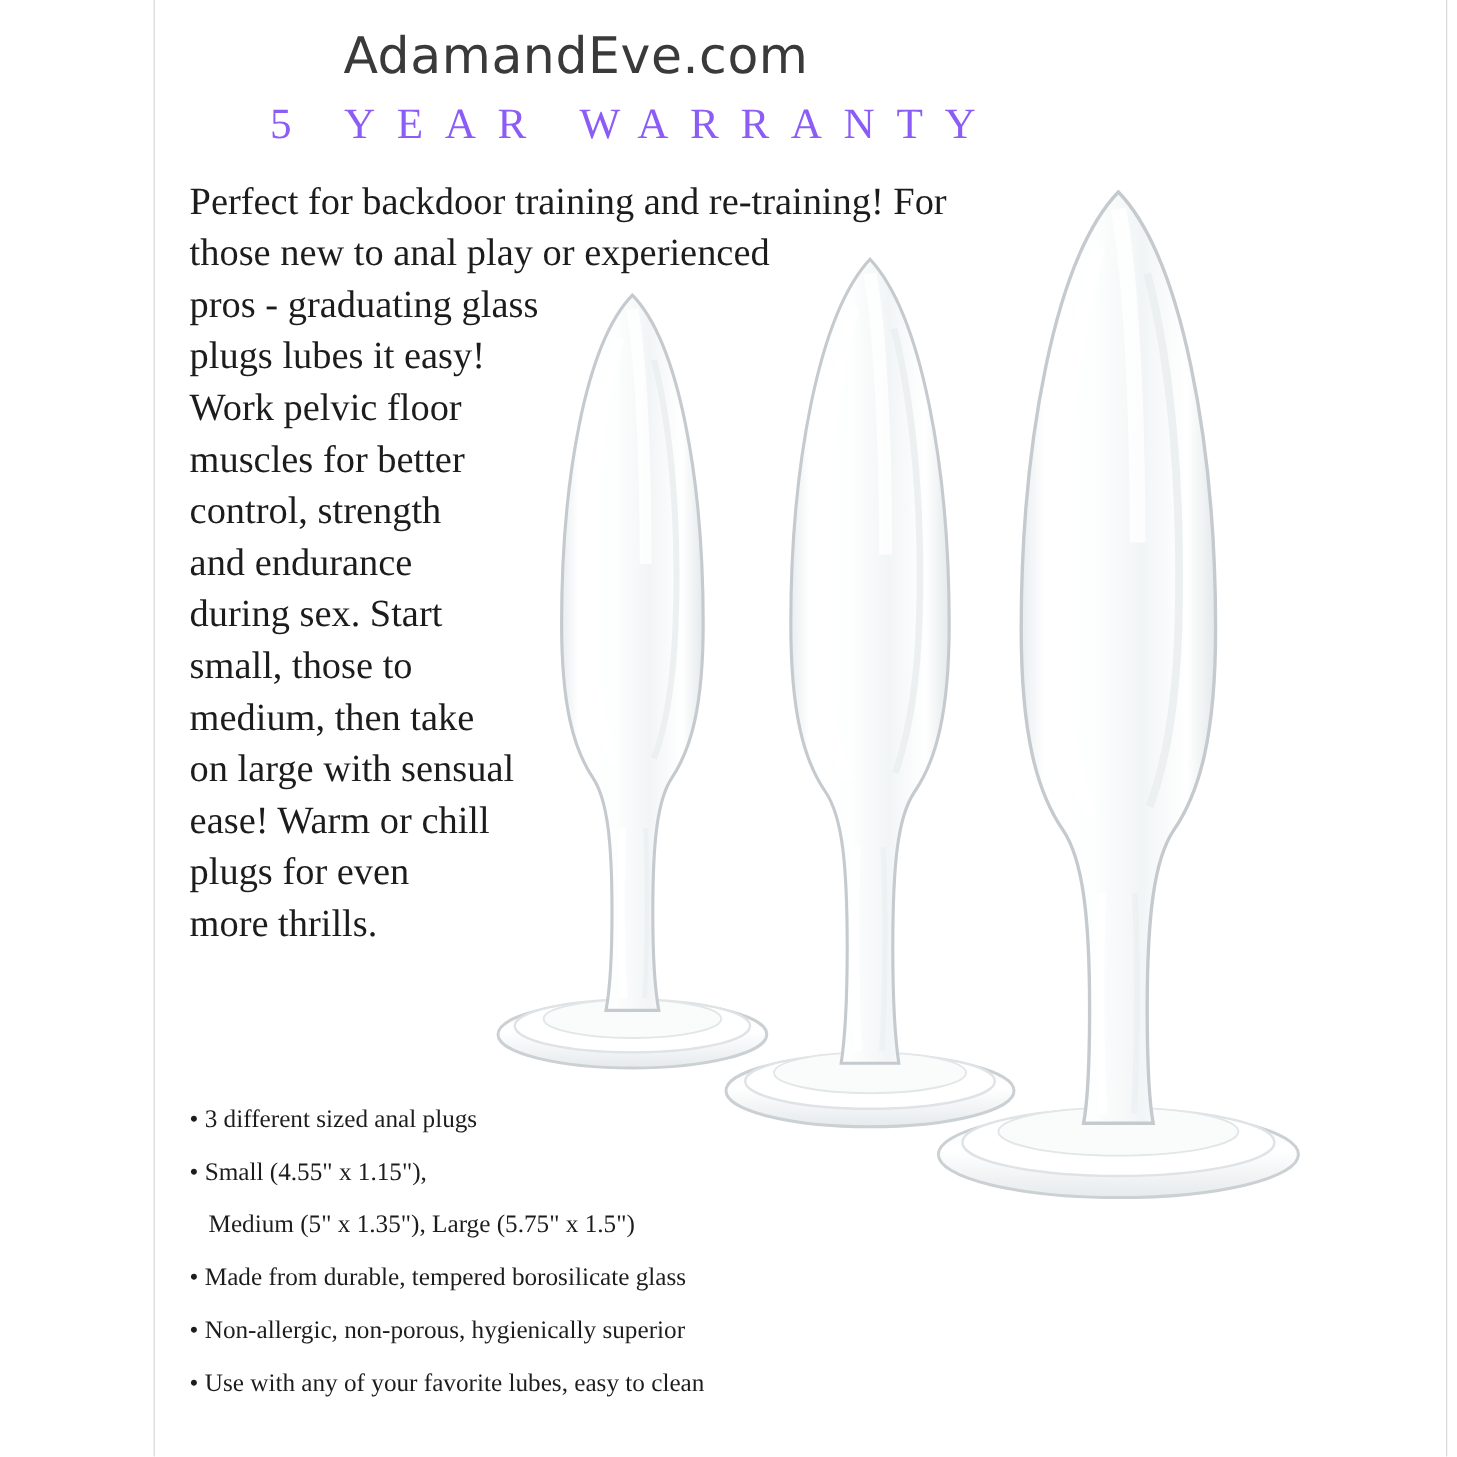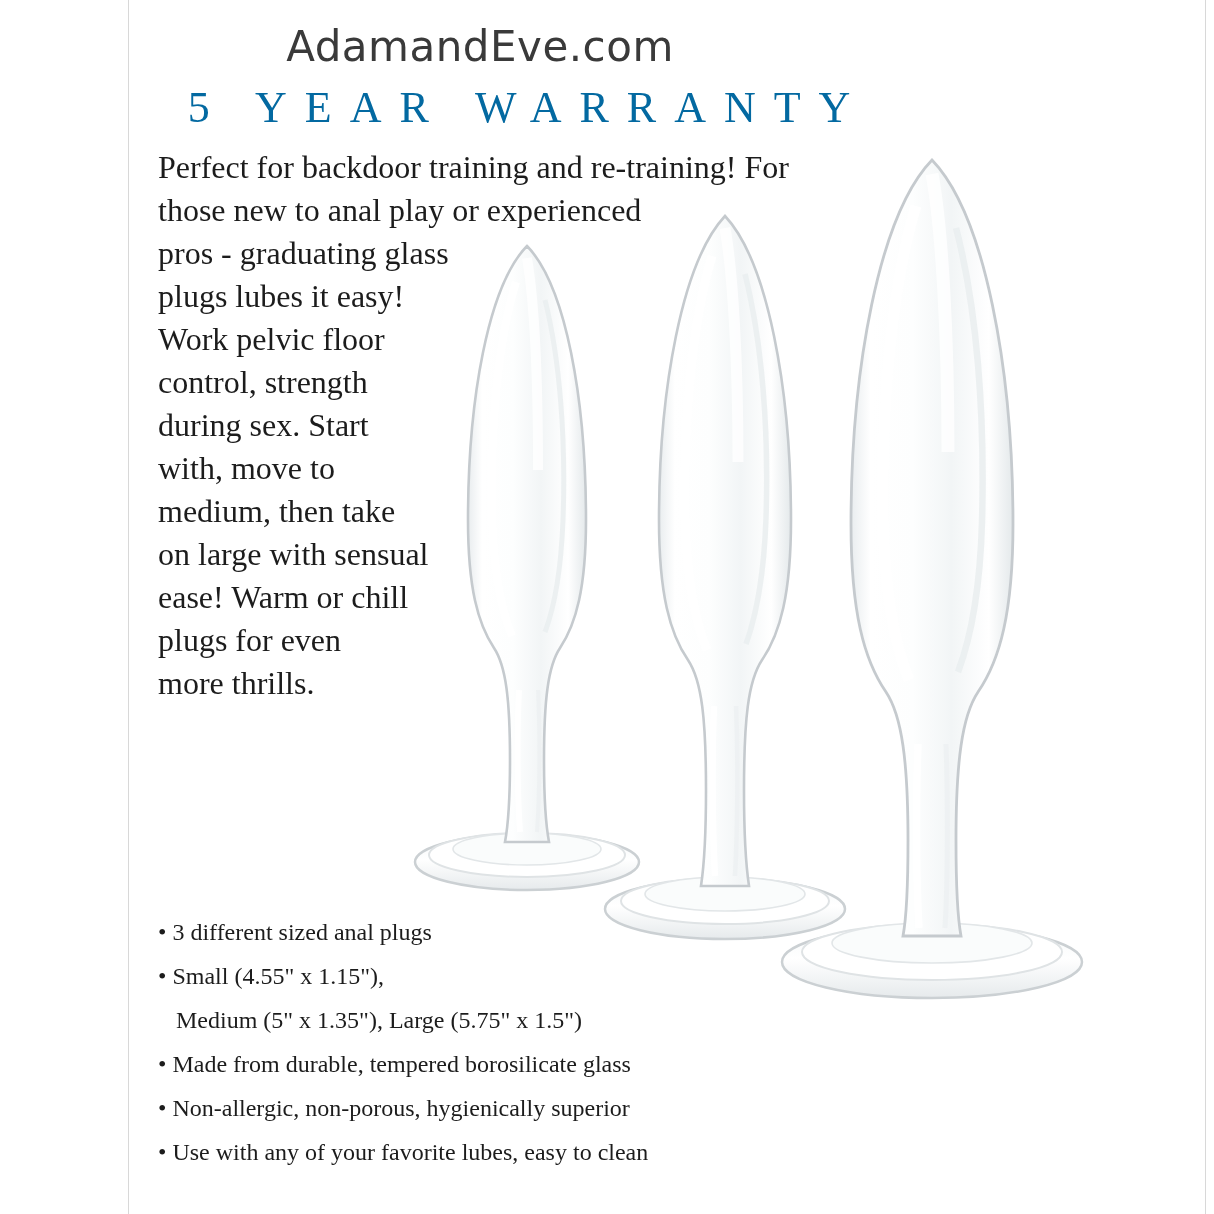--- a/index.html
+++ b/index.html
@@ -38,44 +38,44 @@
     color: #3a3a3a;
     font-weight: 400;
   }
   .warranty {
     position: absolute;
     top: 82px;
     left: 0;
     width: 1038px;
     text-align: center;
     font-family: "Liberation Serif", "DejaVu Serif", serif;
-    font-size: 44px;
+    font-size: 36px;
     letter-spacing: 18px;
-    color: #0369a1;
+    color: #8b5cf6;
     font-weight: 400;
     text-indent: 18px;
   }
 
   .description {
     position: absolute;
     top: 146px;
     left: 158px;
     width: 700px;
     font-size: 32px;
     line-height: 43px;
     color: #1c1c1c;
   }
   .description .ln { display: block; white-space: pre; }
 
   .bullets {
     position: absolute;
     left: 158px;
     top: 910px;
     width: 900px;
-    font-size: 24px;
+    font-size: 21px;
     line-height: 44px;
     color: #1c1c1c;
   }
   .bullets .bullet-line { display: block; white-space: pre; }
 
   
   .plugs {
     position: absolute;
     left: 0;
     top: 0;
@@ -178,23 +178,25 @@
 
   <div class="brand">AdamandEve.com</div>
   <div class="warranty">5 YEAR WARRANTY</div>
 
   <div class="description">
     <span class="ln">Perfect for backdoor training and re-training! For</span>
     <span class="ln">those new to anal play or experienced</span>
     <span class="ln">pros - graduating glass</span>
     <span class="ln">plugs lubes it easy!</span>
     <span class="ln">Work pelvic floor</span>
+    <span class="ln">muscles for better</span>
     <span class="ln">control, strength</span>
+    <span class="ln">and endurance</span>
     <span class="ln">during sex. Start</span>
-    <span class="ln">with, move to</span>
+    <span class="ln">small, those to</span>
     <span class="ln">medium, then take</span>
     <span class="ln">on large with sensual</span>
     <span class="ln">ease! Warm or chill</span>
     <span class="ln">plugs for even</span>
     <span class="ln">more thrills.</span>
   </div>
 
   <div class="bullets">
     <span class="bullet-line">• 3 different sized anal plugs</span>
     <span class="bullet-line">• Small (4.55" x 1.15"),</span>

